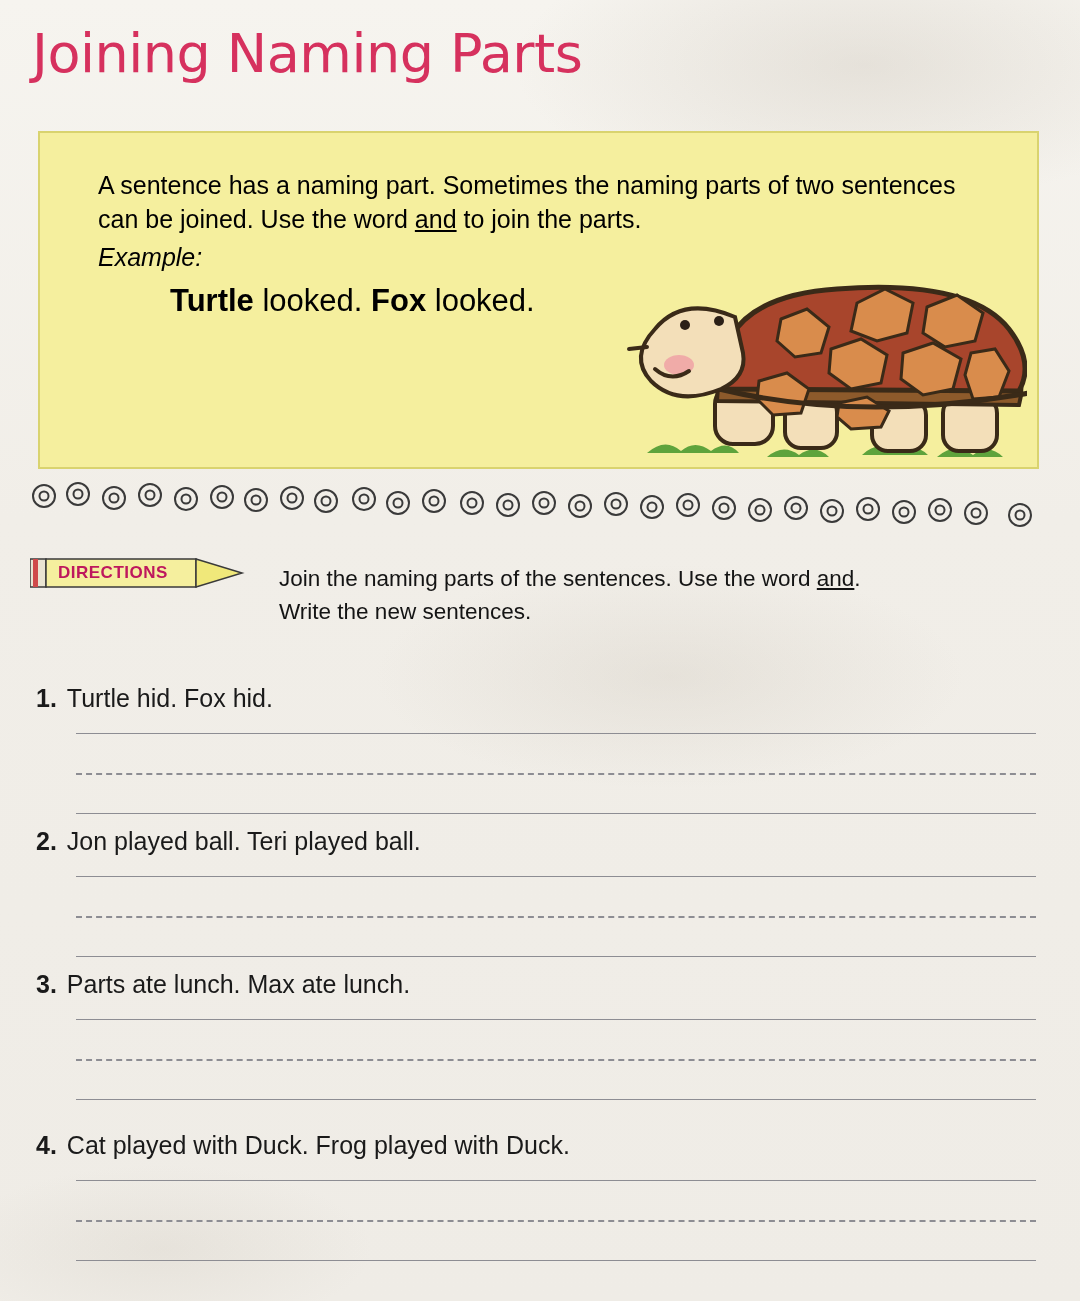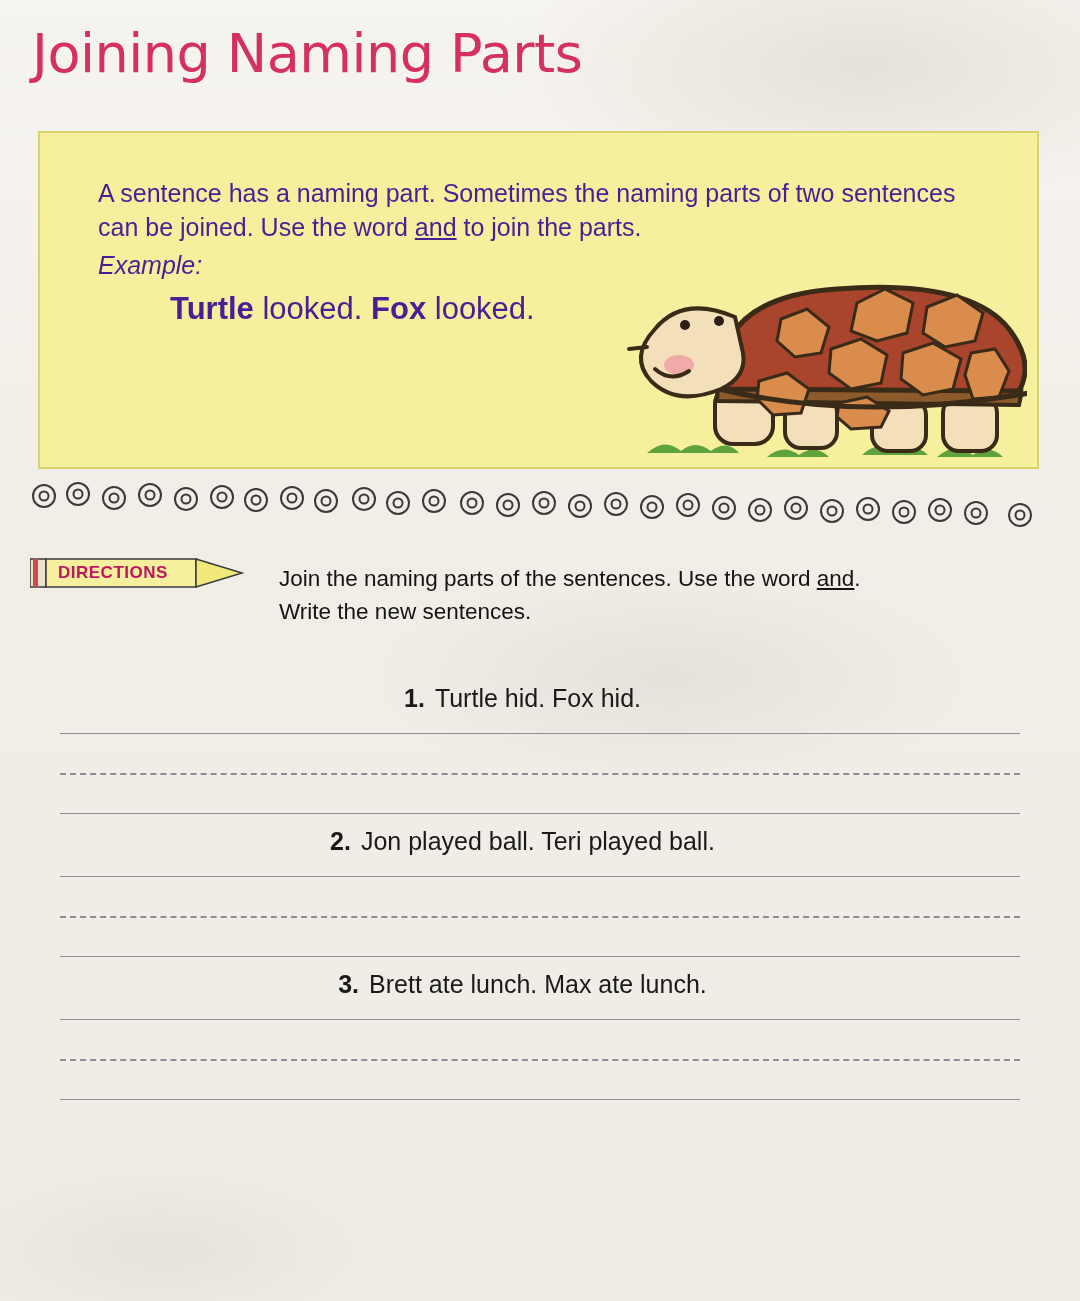--- a/index.html
+++ b/index.html
@@ -55,22 +55,21 @@
     box-sizing: border-box;
     overflow: hidden;
   }
   .box-text {
     position: absolute;
     left: 58px;
     top: 36px;
     width: 880px;
     font-size: 25px;
     line-height: 1.35;
-    color: #4c1d95;
-    margin-top: 8px;
+    color: #000000;
   }
   .box-text .u { text-decoration: underline; }
   .box-text .example {
     font-style: italic;
     display: block;
     margin-top: 4px;
   }
   .ex-line {
     display: block;
     margin-left: 72px;
@@ -122,23 +121,22 @@
     font-size: 22.5px;
     font-weight: normal;
     line-height: 1.45;
     color: #141414;
   }
   .dir-text .u { text-decoration: underline; }
 
   
   .item {
     position: absolute;
-    left: 20px;
+    left: 36px;
     width: 1005px;
-    text-align: center;
   }
   .item-head {
     font-size: 25px;
     color: #1a1a1a;
     white-space: nowrap;
   }
   .item-num {
     font-weight: bold;
     margin-right: 10px;
   }
@@ -308,22 +306,32 @@
     </div>
     <div class="lines">
       <div class="rule top"></div>
       <div class="rule mid"></div>
       <div class="rule bottom"></div>
     </div>
   </div>
 
   <div class="item" style="top: 970px;">
     <div class="item-head">
-      <span class="item-num">3.</span><span>Brett ate lunch. Max ate lunch.</span>
+      <span class="item-num">3.</span><span>Parts ate lunch. Max ate lunch.</span>
     </div>
     <div class="lines">
       <div class="rule top"></div>
       <div class="rule mid"></div>
       <div class="rule bottom"></div>
     </div>
   </div>
 
+  <div class="item" style="top: 1131px;">
+    <div class="item-head">
+      <span class="item-num">4.</span><span>Cat played with Duck. Frog played with Duck.</span>
+    </div>
+    <div class="lines">
+      <div class="rule top"></div>
+      <div class="rule mid"></div>
+      <div class="rule bottom"></div>
+    </div>
+  </div>
 </div>
 
 </body></html>

